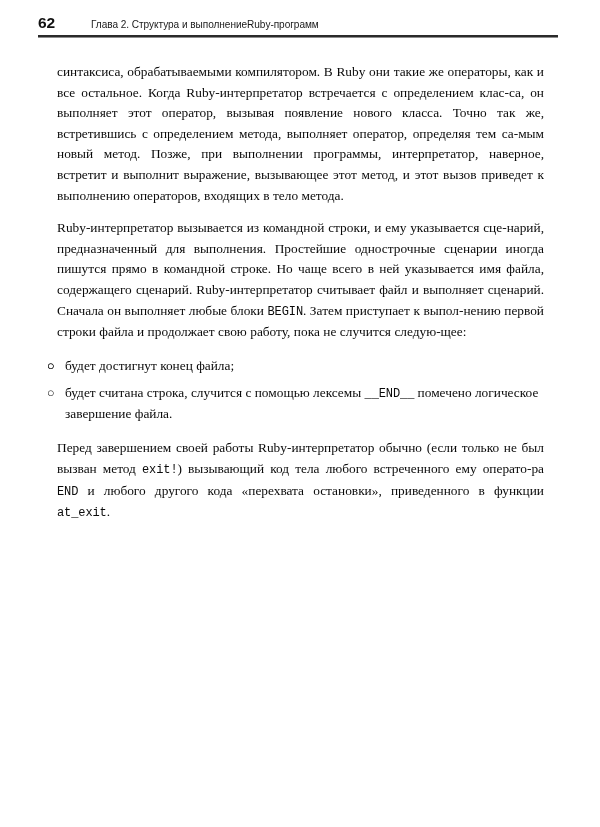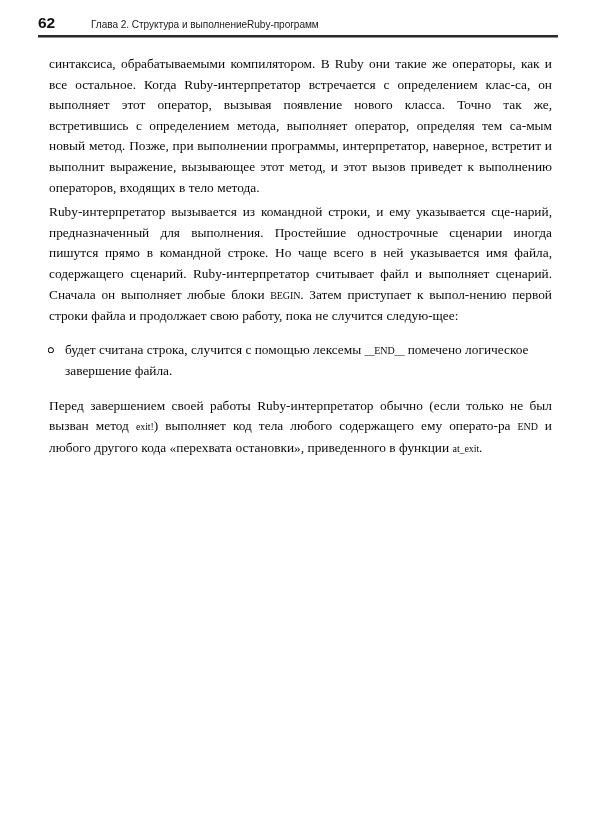--- a/index.html
+++ b/index.html
@@ -70,36 +70,36 @@
 
   
   .textblock {
     position: absolute;
     left: 45px;
     top: 50px;
     width: 511px;
   }
 
   p.body {
-    margin: 4px;
+    margin: 12px;
     font-size: 13.35px;
     line-height: 20.6px;
     text-align: justify;
     text-justify: inter-word;
     hyphens: manual;
     -webkit-hyphens: manual;
     word-spacing: 0.1px;
   }
   p.body + p.body {
     margin-top: 0px;
   }
 
   code, .mono {
-    font-family: Liberation Serif, serif;
-    font-size: 10px;
+    font-family: Liberation Mono, monospace;
+    font-size: 12px;
     letter-spacing: -0.1px;
   }
 
   
   ul.bullets {
     list-style: none;
     margin: 13px 0 0 0;
     padding: 0;
   }
   ul.bullets li {
@@ -142,24 +142,24 @@
 
     <p class="body"><span>синтаксиса, обрабатываемыми компилятором. В Ruby они такие же операторы, как и все остальное. Когда Ruby-интерпретатор встречается с определением клас-са, он выполняет этот оператор, вызывая появление нового класса. Точно так же, встретившись с определением метода, выполняет оператор, определяя тем са-мым новый метод. Позже, при выполнении программы, интерпретатор, наверное, встретит и выполнит выражение, вызывающее этот метод, и этот вызов приведет к выполнению операторов, входящих в тело метода.</span></p>
 
     <p class="body"><span>Ruby-интерпретатор вызывается из командной строки, и ему указывается сце-нарий, предназначенный для выполнения. Простейшие однострочные сценарии иногда пишутся прямо в командной строке. Но чаще всего в ней указывается имя файла, содержащего сценарий. Ruby-интерпретатор считывает файл и выполняет сценарий. Сначала он выполняет любые блоки </span><code class="mono">BEGIN</code><span>. Затем приступает к выпол-нению первой строки файла и продолжает свою работу, пока не случится следую-щее:</span></p>
 
     <ul class="bullets">
       <li>
         <span class="bullet-mark">○</span>
       </li>
       <li>
-        <span class="bullet-mark">○</span>
+        <span class="bullet-mark">○</span><span>будет достигнут конец файла;</span>
       </li>
       <li>
         <span class="bullet-mark">○</span><span>будет считана строка, случится с помощью лексемы </span><code class="mono">__END__</code><span> помечено логическое завершение файла.</span>
       </li>
     </ul>
 
-    <p class="body after-list"><span>Перед завершением своей работы Ruby-интерпретатор обычно (если только не был вызван метод </span><code class="mono">exit!</code><span>) выполняет код тела любого содержащего ему операто-ра </span><code class="mono">END</code><span> и любого другого кода «перехвата остановки», приведенного в функции </span><code class="mono">at_exit</code><span>.</span></p>
+    <p class="body after-list"><span>Перед завершением своей работы Ruby-интерпретатор обычно (если только не был вызван метод </span><code class="mono">exit!</code><span>) вызывающий код тела любого встреченного ему операто-ра </span><code class="mono">END</code><span> и любого другого кода «перехвата остановки», приведенного в функции </span><code class="mono">at_exit</code><span>.</span></p>
 
   </div>
 
 </div>
 
 </body></html>

